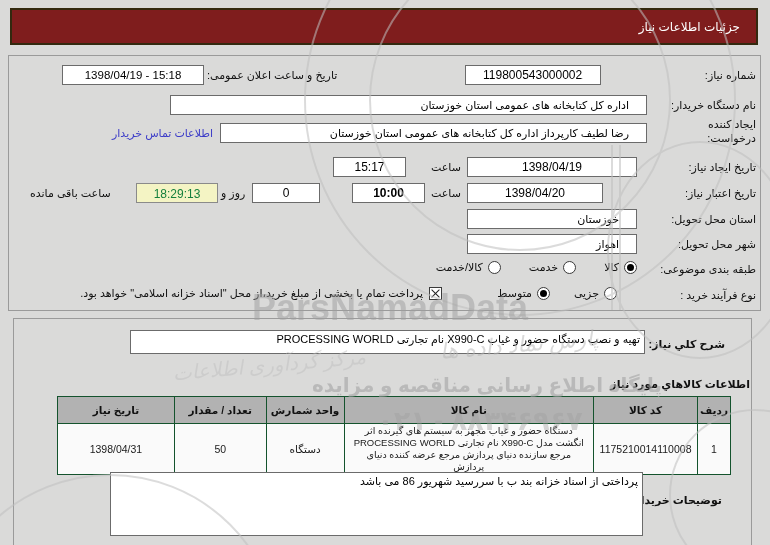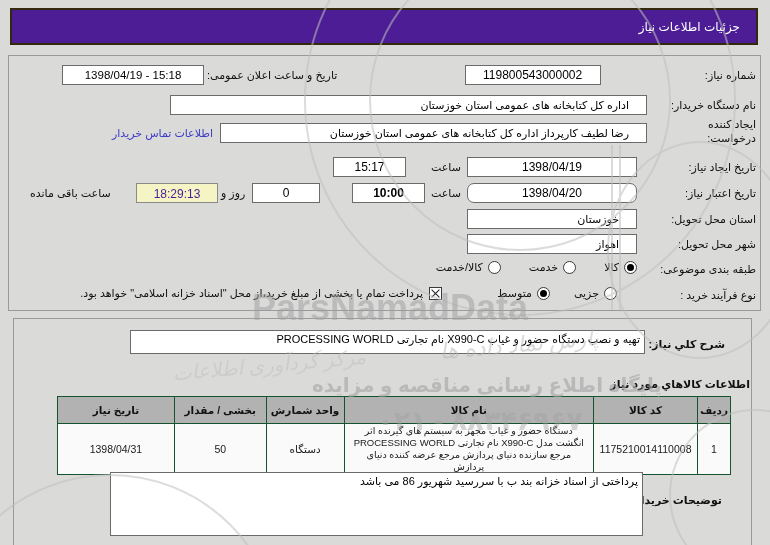--- a/index.html
+++ b/index.html
@@ -10,21 +10,21 @@
     font-family:"Liberation Sans","DejaVu Sans",sans-serif;
     font-size:11px; color:#1a1a1a;
     direction:rtl;
   }
   .abs { position:absolute; white-space:nowrap; }
   .lbl { font-size:11px; color:#111; }
   .bold { font-weight:bold; }
 
   #title-bar {
     position:absolute; left:10px; top:8px; width:748px; height:37px;
-    background:#4c1d95; border:2px solid #33290f;
+    background:#7f1d1d; border:2px solid #33290f;
     color:#fff; font-size:12px;
     display:flex; align-items:center; padding-right:16px;
   }
 
   .groupbox { position:absolute; border:1px solid #9a9a9a; }
   #box-main { left:8px; top:55px; width:753px; height:256px; }
   #box-detail { left:13px; top:318px; width:739px; height:232px; }
 
   input.fld, .textbox {
     background:#fff; border:1px solid #6b6b6b;
@@ -34,21 +34,21 @@
   }
   input.center { text-align:center; }
   input.rtl-val { text-align:right; direction:rtl; }
   .textbox { display:block; }
   .textbox span { position:absolute; top:2px; right:4px; font-size:11px; white-space:nowrap; }
 
   .link { color:#3c3cc8; cursor:pointer; font-size:11px; }
 
   .badge-remaining {
     position:absolute; height:20px; background:#f4f4c4; border:1px solid #8a8a8a;
-    color:#4c1d95; font-size:12px; text-align:center; padding-top:3px;
+    color:#15803d; font-size:12px; text-align:center; padding-top:3px;
   }
 
   .radio-group { position:absolute; display:flex; gap:28px; direction:rtl; align-items:center; }
   .radio-item { display:flex; align-items:center; gap:5px; cursor:pointer; }
   .radio {
     width:13px; height:13px; border-radius:50%;
     border:1px solid #3a3a3a; background:#fff; position:relative; flex:0 0 auto;
   }
   .radio.selected::after {
     content:""; position:absolute; left:2px; top:2px; width:7px; height:7px;
@@ -121,21 +121,21 @@
 <div class="abs lbl two-line-label content-layer" style="right:14px; top:117px;">ایجاد کننده درخواست:</div>
 <input class="fld rtl-val content-layer" style="left: 220px; top: 123px; width: 427px; font-size: 11px;" readonly="" value="رضا لطیف کارپرداز اداره کل کتابخانه های عمومی استان خوزستان">
 <div class="abs link content-layer" style="left:112px; top:127px;">اطلاعات تماس خریدار</div>
 
 <div class="abs lbl content-layer" style="right:14px; top:161px;">تاریخ ایجاد نیاز:</div>
 <input class="fld center content-layer" style="left: 467px; top: 157px; width: 170px;" dir="ltr" readonly="" value="1398/04/19">
 <div class="abs lbl content-layer" style="left:431px; top:161px;">ساعت</div>
 <input class="fld center content-layer" style="left: 333px; top: 157px; width: 73px;" dir="ltr" readonly="" value="15:17">
 
 <div class="abs lbl content-layer" style="right:14px; top:187px;">تاریخ اعتبار نیاز:</div>
-<input class="fld center content-layer" style="left: 467px; top: 183px; width: 170px; border-radius: 7px;" dir="ltr" readonly="" value="1398/04/20">
+<input class="fld center content-layer" style="left: 467px; top: 183px; width: 136px;" dir="ltr" readonly="" value="1398/04/20">
 <div class="abs lbl content-layer" style="left:431px; top:187px;">ساعت</div>
 <input class="fld center content-layer" style="left: 352px; top: 183px; width: 73px; font-weight: bold;" dir="ltr" readonly="" value="10:00">
 <input class="fld center content-layer" style="left: 252px; top: 183px; width: 68px;" dir="ltr" readonly="" value="0">
 <div class="abs lbl content-layer" style="left:221px; top:187px;">روز و</div>
 <div class="badge-remaining content-layer" style="left:136px; top:183px; width:82px;" dir="ltr">18:29:13</div>
 <div class="abs lbl content-layer" style="left:30px; top:187px;">ساعت باقی مانده</div>
 
 <div class="abs lbl content-layer" style="right:14px; top:213px;">استان محل تحویل:</div>
 <input class="fld rtl-val content-layer" style="left: 467px; top: 209px; width: 170px; font-size: 11px;" readonly="" value="خوزستان">
 
@@ -191,21 +191,21 @@
     <col style="width:78px">
       <col style="width:92px">
       <col style="width:117px">
   </colgroup>
   <thead>
     <tr>
       <th>ردیف</th>
       <th>کد کالا</th>
       <th>نام کالا</th>
       <th>واحد شمارش</th>
-      <th>بخشی / مقدار</th>
+      <th>تعداد / مقدار</th>
       <th>تاریخ نیاز</th>
     </tr>
   </thead>
   <tbody>
     <tr>
       <td>1</td>
       <td dir="ltr">1175210014110008</td>
       <td class="name-cell">دستگاه حضور و غیاب مجهز به سیستم های گیرنده اثر انگشت مدل X990-C نام تجارتی PROCESSING WORLD مرجع سازنده دنیای پردازش مرجع عرضه کننده دنیای پردازش</td>
       <td>دستگاه</td>
       <td>50</td>

